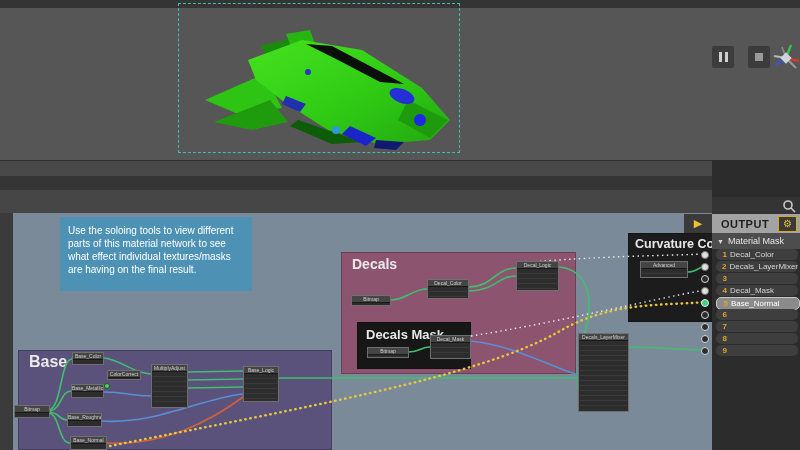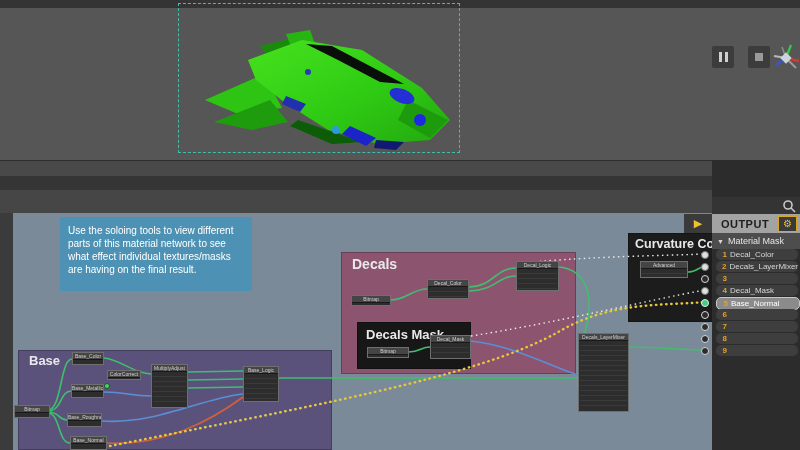--- a/index.html
+++ b/index.html
@@ -143,21 +143,21 @@
 <div class="abs" id="strip2"></div>
 <div class="abs" style="left:750px;top:179px;width:8px;height:8px;border:1.5px solid #9a9a9a;border-radius:50%;z-index:3"></div>
 <div class="abs" style="left:766px;top:179px;width:8px;height:8px;border:1.5px solid #9a9a9a;border-radius:50%;z-index:3"></div>
 
 <div class="abs" id="strip3"></div>
 
 <div class="abs" id="editor"></div>
 <div class="abs" id="gutter"></div>
 
 <div class="abs group" style="left:18px;top:350px;width:314px;height:100px;background:#5b527b;">
-  <span class="group-title" style="left:10px;top:2px;font-size:13px;">Base</span>
+  <span class="group-title" style="left:10px;top:2px;font-size:16px;">Base</span>
 </div>
 <div class="abs group" style="left:341px;top:252px;width:235px;height:122px;background:#8d5470;">
   <span class="group-title" style="left:10px;top:3px;font-size:14px;">Decals</span>
 </div>
 <div class="abs group" style="left:357px;top:322px;width:114px;height:47px;background:#171717;z-index:2;">
   <span class="group-title" style="left:8px;top:4px;font-size:13px;">Decals Mask</span>
 </div>
 <div class="abs group" style="left:628px;top:233px;width:86px;height:89px;background:#1c1c1c;z-index:2;">
   <span class="group-title" style="left:6px;top:3px;font-size:12.5px;white-space:nowrap;">Curvature Converter</span>
 </div>

